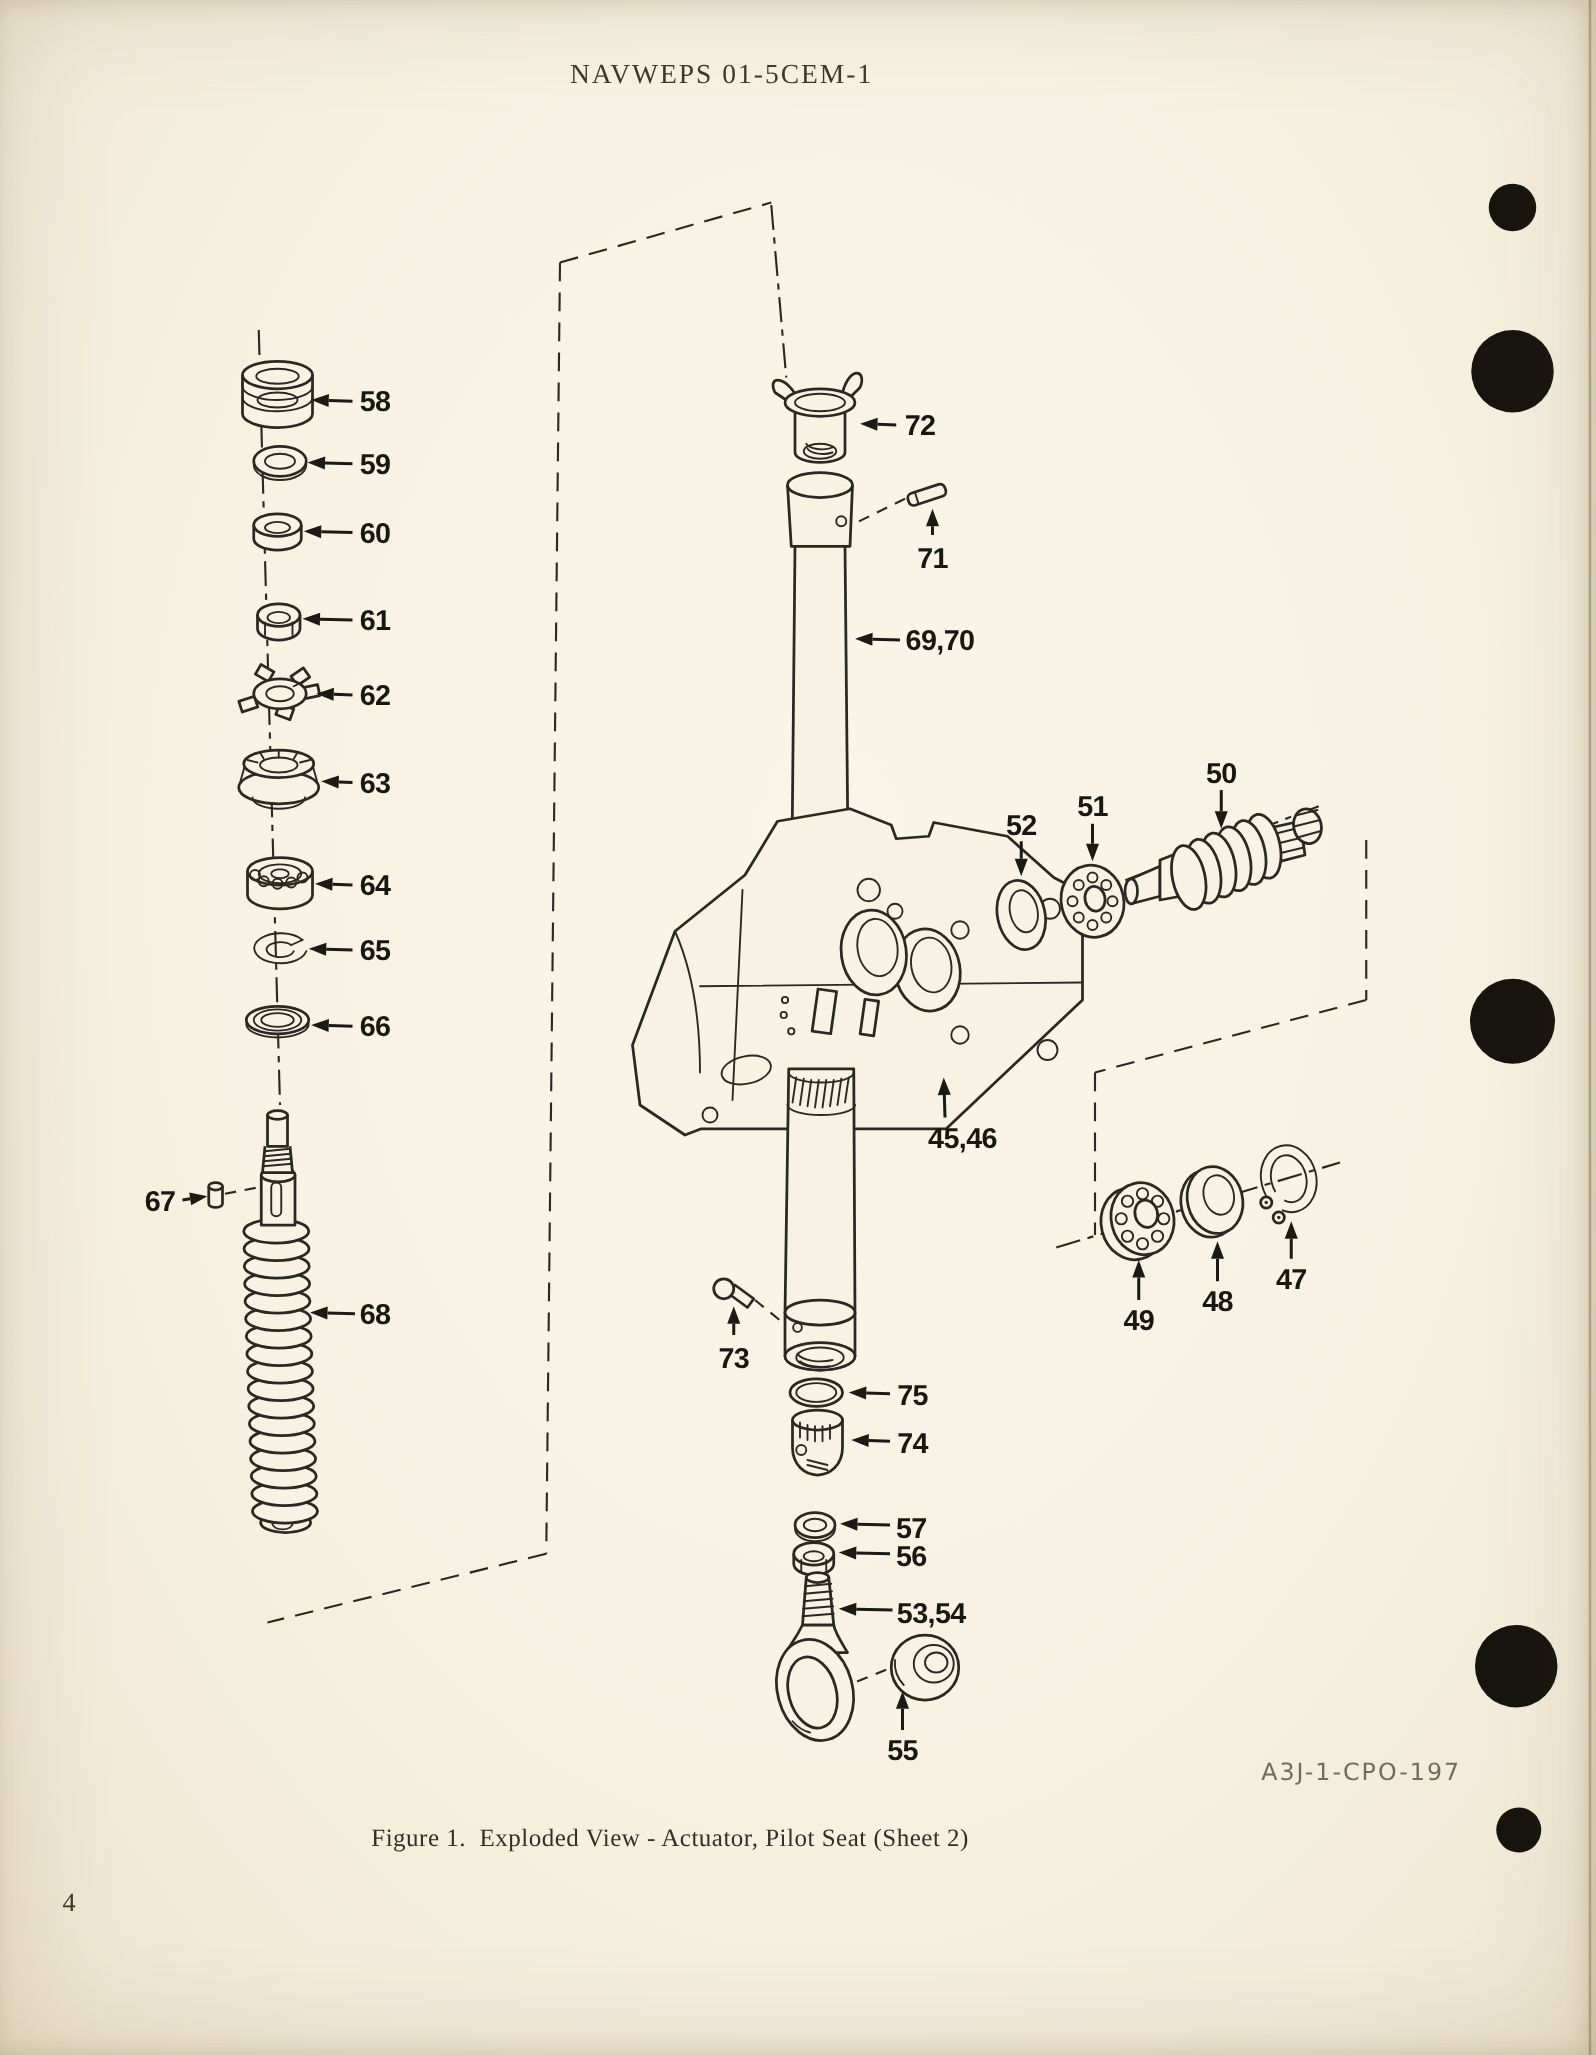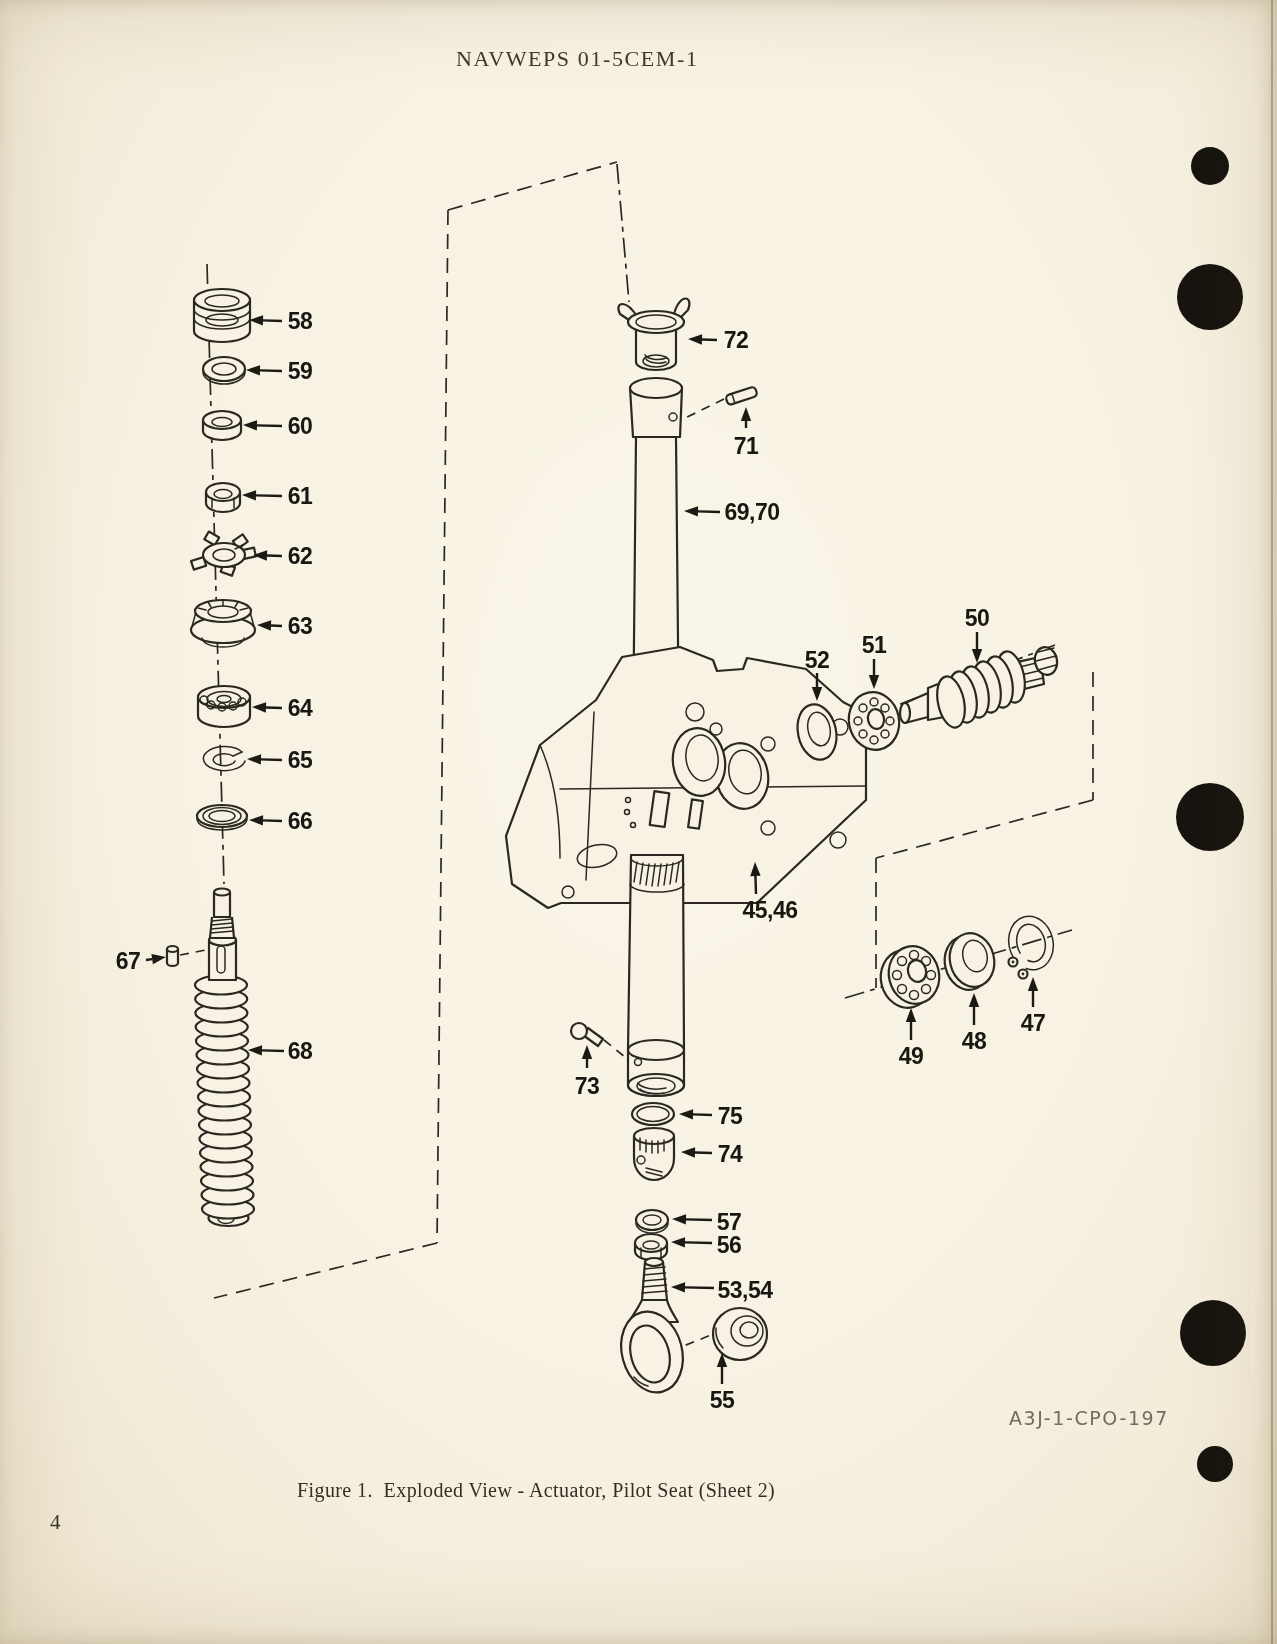--- a/index.html
+++ b/index.html
@@ -13,21 +13,21 @@
     content:"";position:absolute;inset:0;pointer-events:none;
     box-shadow:inset 0 0 90px rgba(120,100,55,0.18), inset -6px 0 18px rgba(110,90,50,0.22);
   }
   .scan-edge{position:absolute;top:0;left:1271px;width:2px;height:1644px;background:rgba(125,105,65,.45);}
   .header-text{
     position:absolute;left:456px;top:46px;
     font-size:22px;letter-spacing:1.6px;color:#3d382d;white-space:pre;
   }
   .caption-text{
     position:absolute;left:297px;top:1460px;
-    font-size:20px;letter-spacing:.4px;color:#332f26;white-space:pre;margin-top:19px;
+    font-size:20px;letter-spacing:.4px;color:#332f26;white-space:pre;
   }
   .ref-code{
     position:absolute;left:975px;top:1407px;
     font-family:"DejaVu Sans", sans-serif;
     font-size:19px;letter-spacing:1.6px;color:#716c5f;white-space:pre;margin-left:34px;
   }
   .page-number{
     position:absolute;left:50px;top:1510px;
     font-size:21px;color:#3a352b;
   }

